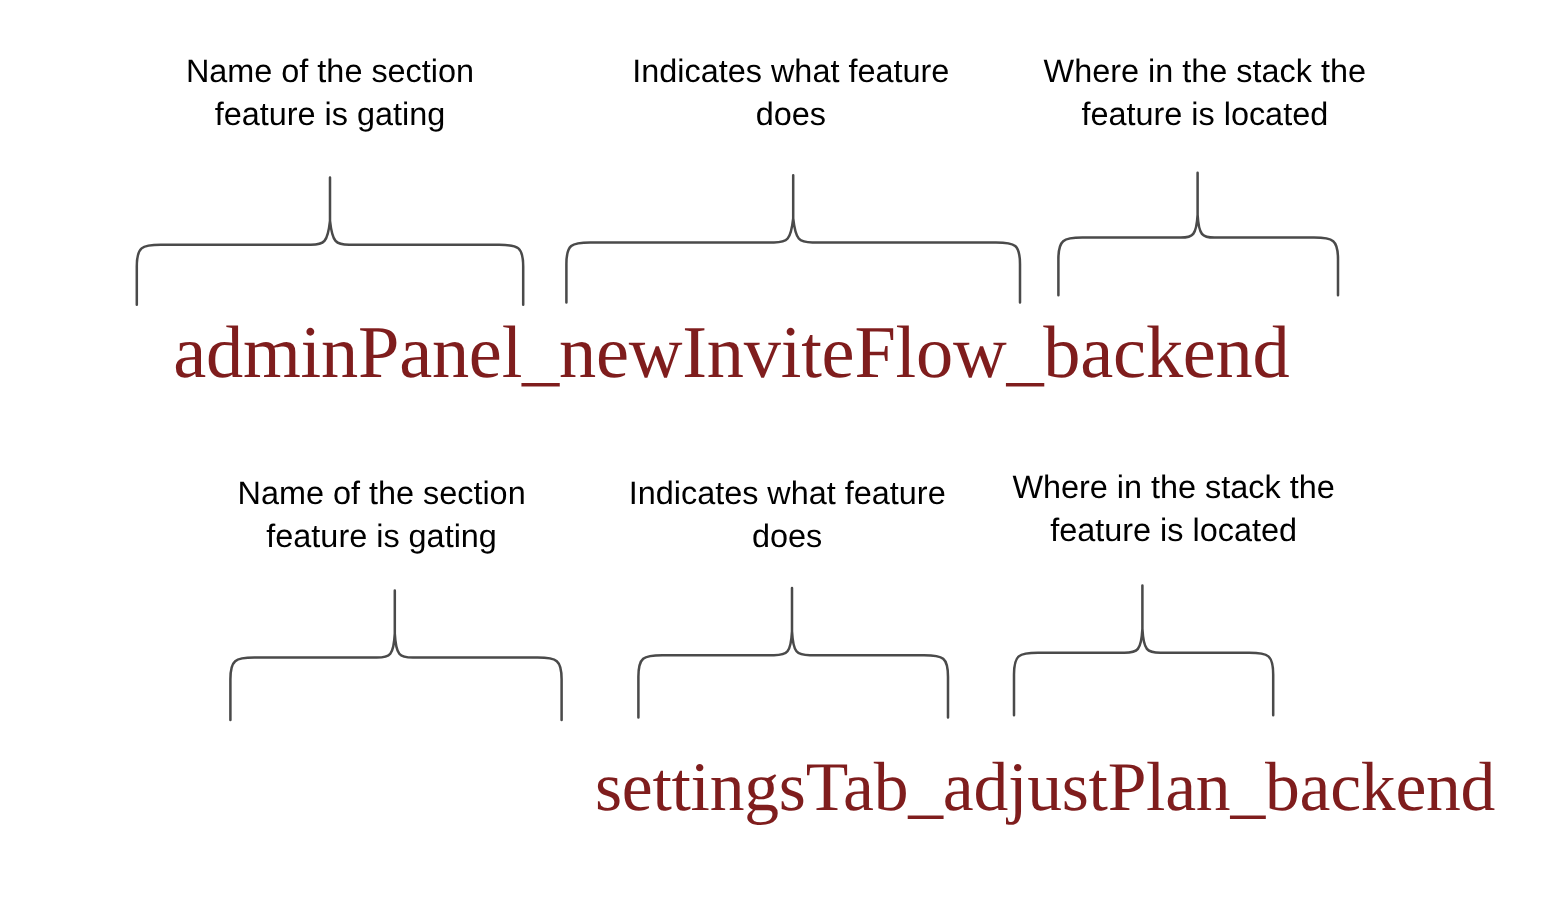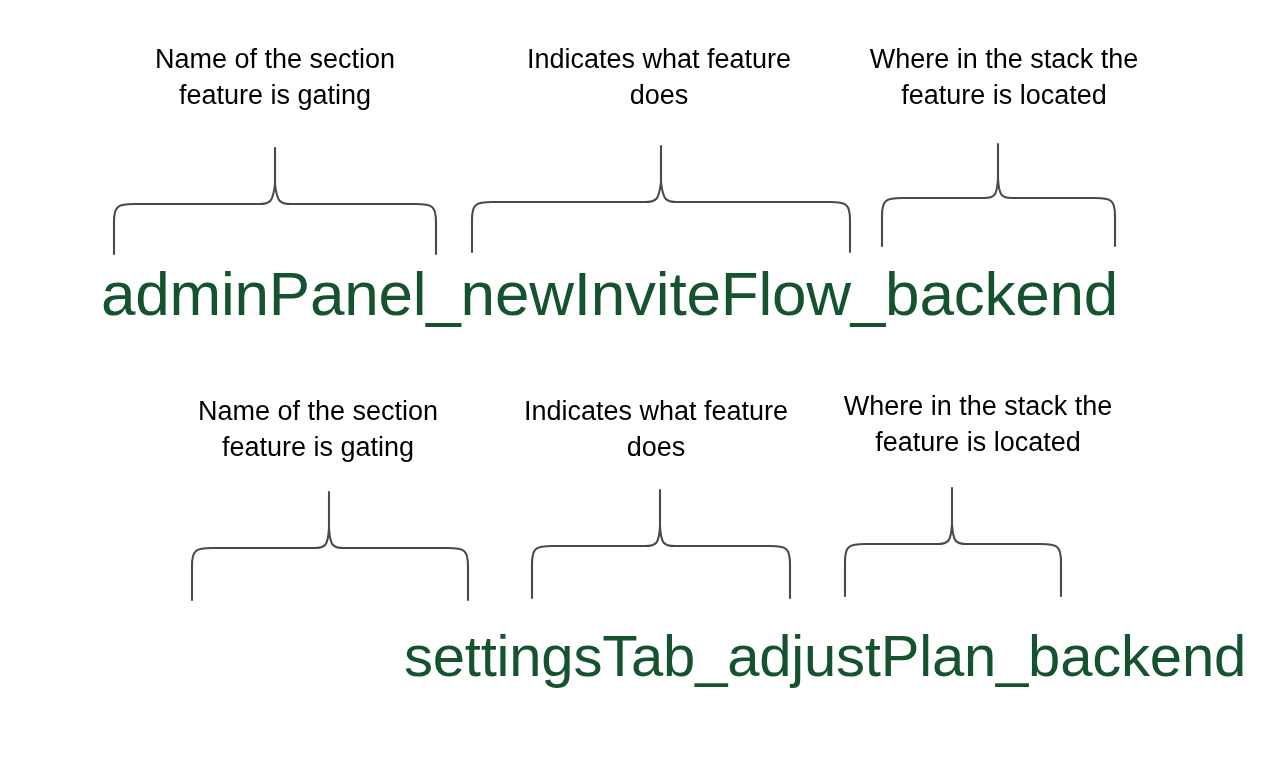--- a/index.html
+++ b/index.html
@@ -31,22 +31,22 @@
     font-family: "Liberation Sans", sans-serif;
     font-size: 27px;
     line-height: 1.33;
     color: #000000;
     white-space: pre-line;
   }
 
   
   .flag {
     position: absolute;
-    font-family: Liberation Sans, sans-serif;
-    color: #14532d;
+    font-family: Liberation Serif, serif;
+    color: #7f1d1d;
     white-space: nowrap;
     letter-spacing: -0.2px;
   }
   .flag-row1 {
     left: 0;
     top: 258px;
     width: 1219px;
     text-align: center;
     font-size: 62px;
     line-height: 72px;

